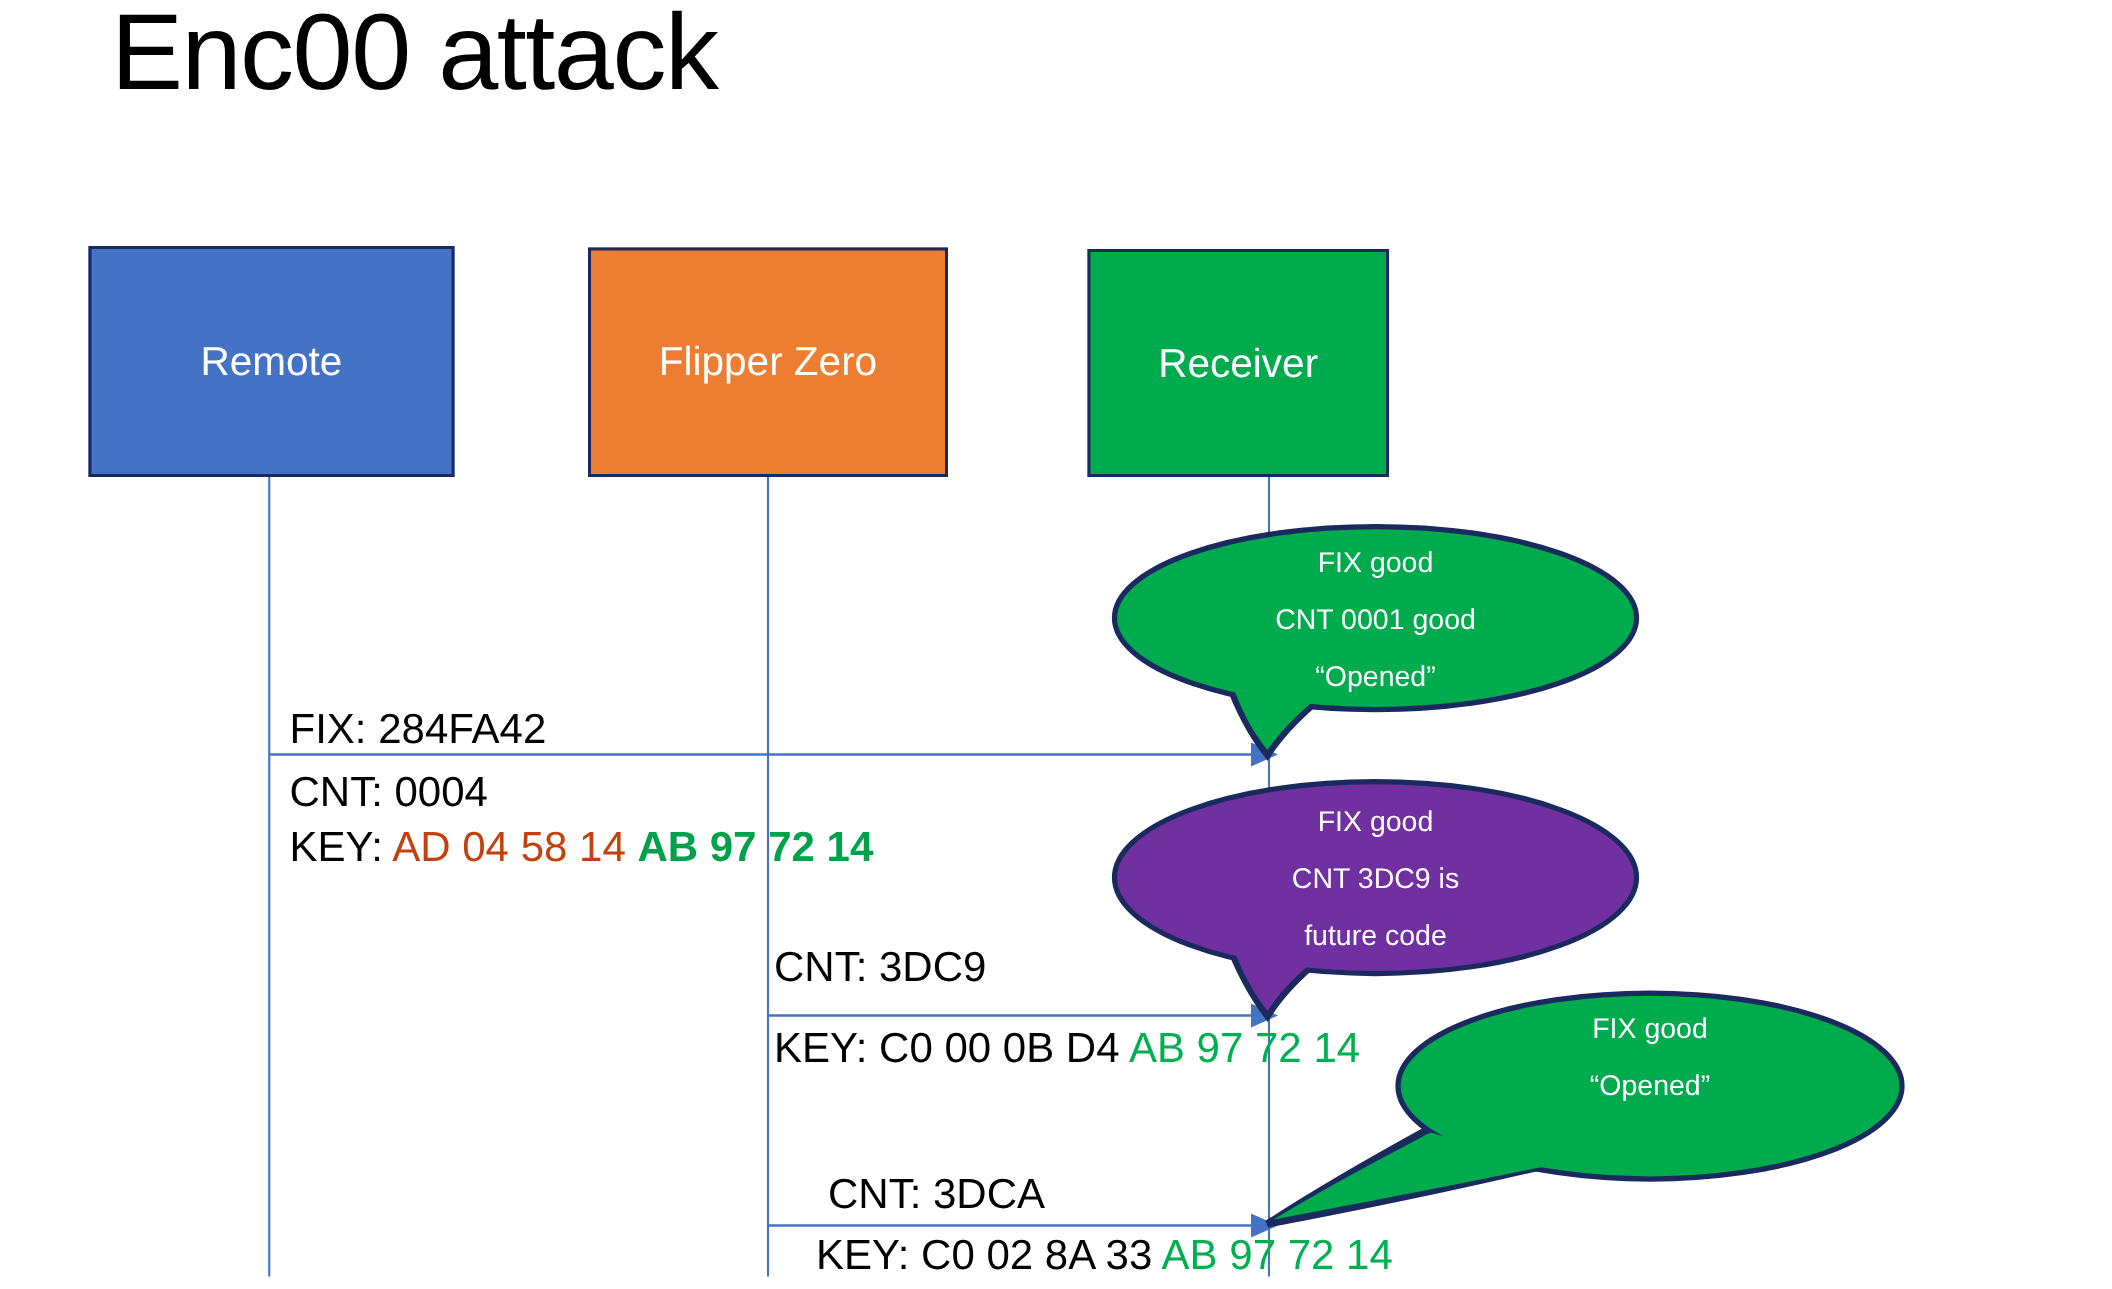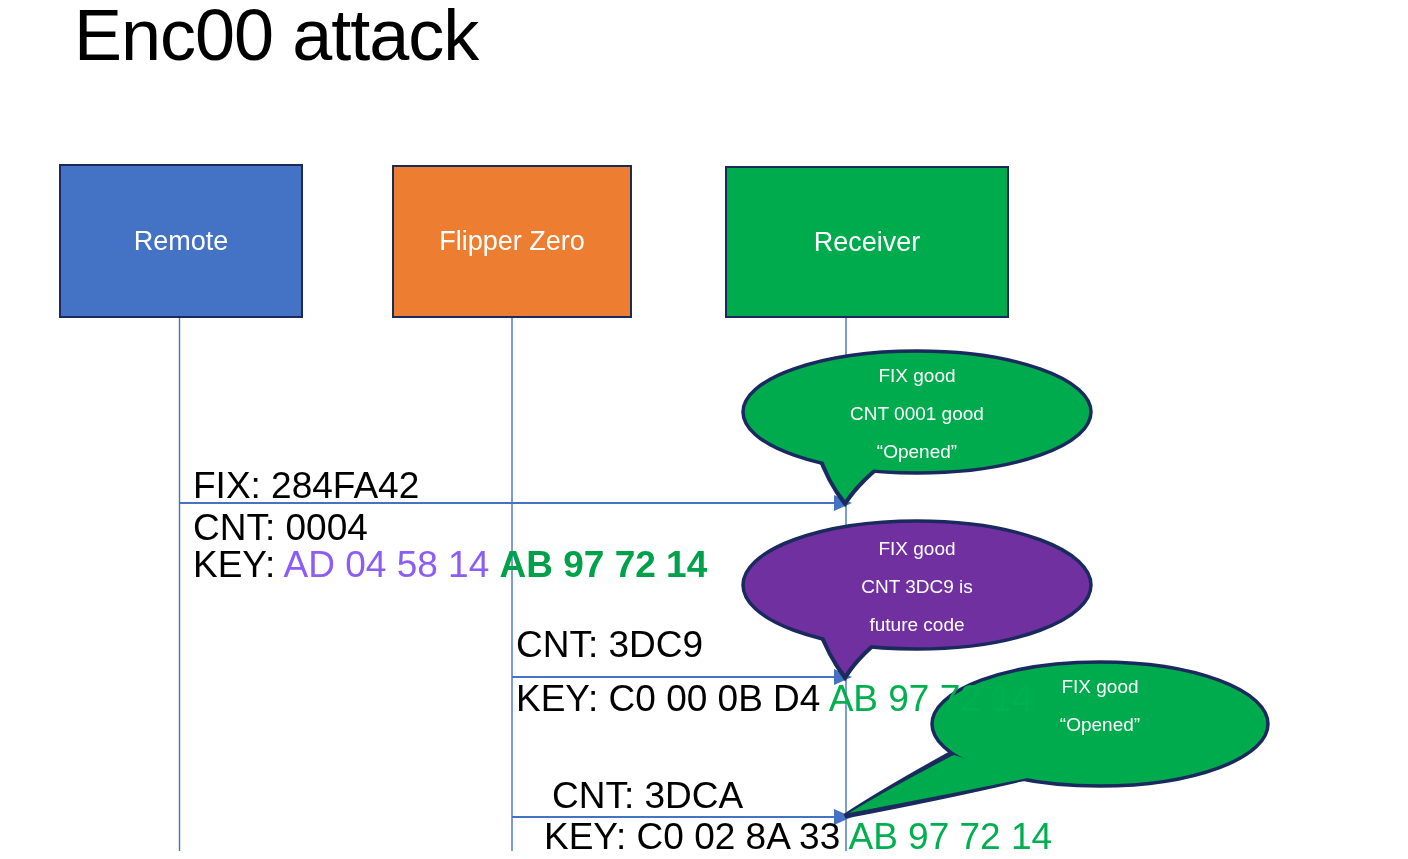--- a/index.html
+++ b/index.html
@@ -11,26 +11,26 @@
     position:absolute;left:74px;top:-6px;font-size:72px;font-weight:300;
     color:#000;letter-spacing:-1px;white-space:nowrap;
   }
   .actor{
     position:absolute;display:flex;align-items:center;justify-content:center;
     border:2px solid #1b2a5e;box-sizing:border-box;color:#fff;font-size:27px;
     font-weight:400;
   }
   .actor-remote{left:59px;top:164px;width:244px;height:154px;}
   .actor-flipper{left:392px;top:165px;width:240px;height:153px;}
-  .actor-receiver{left:725px;top:166px;width:284px;height:152px;}
+  .actor-receiver{left:725px;top:166px;width:201px;height:152px;}
   .overlay{position:absolute;left:0;top:0;width:1408px;height:859px;}
   .msg{
-    position:absolute;font-size:37px;color:#000;white-space:nowrap;line-height:32px;
+    position:absolute;font-size:28px;color:#000;white-space:nowrap;line-height:32px;
   }
-  .key-red{color:#8b5cf6;}
+  .key-red{color:#c2410c;}
   .key-green{color:#00b050;}
   .key-green-bold{color:#00a14b;font-weight:700;}
   .bubble-text{
     position:absolute;width:350px;text-align:center;color:#ffffff;
     font-size:19px;line-height:38px;font-weight:400;
   }
   .bt-1{left:742px;top:357px;}
   .bt-2{left:742px;top:530px;}
   .bt-3{left:925px;top:668px;}
 </style>

